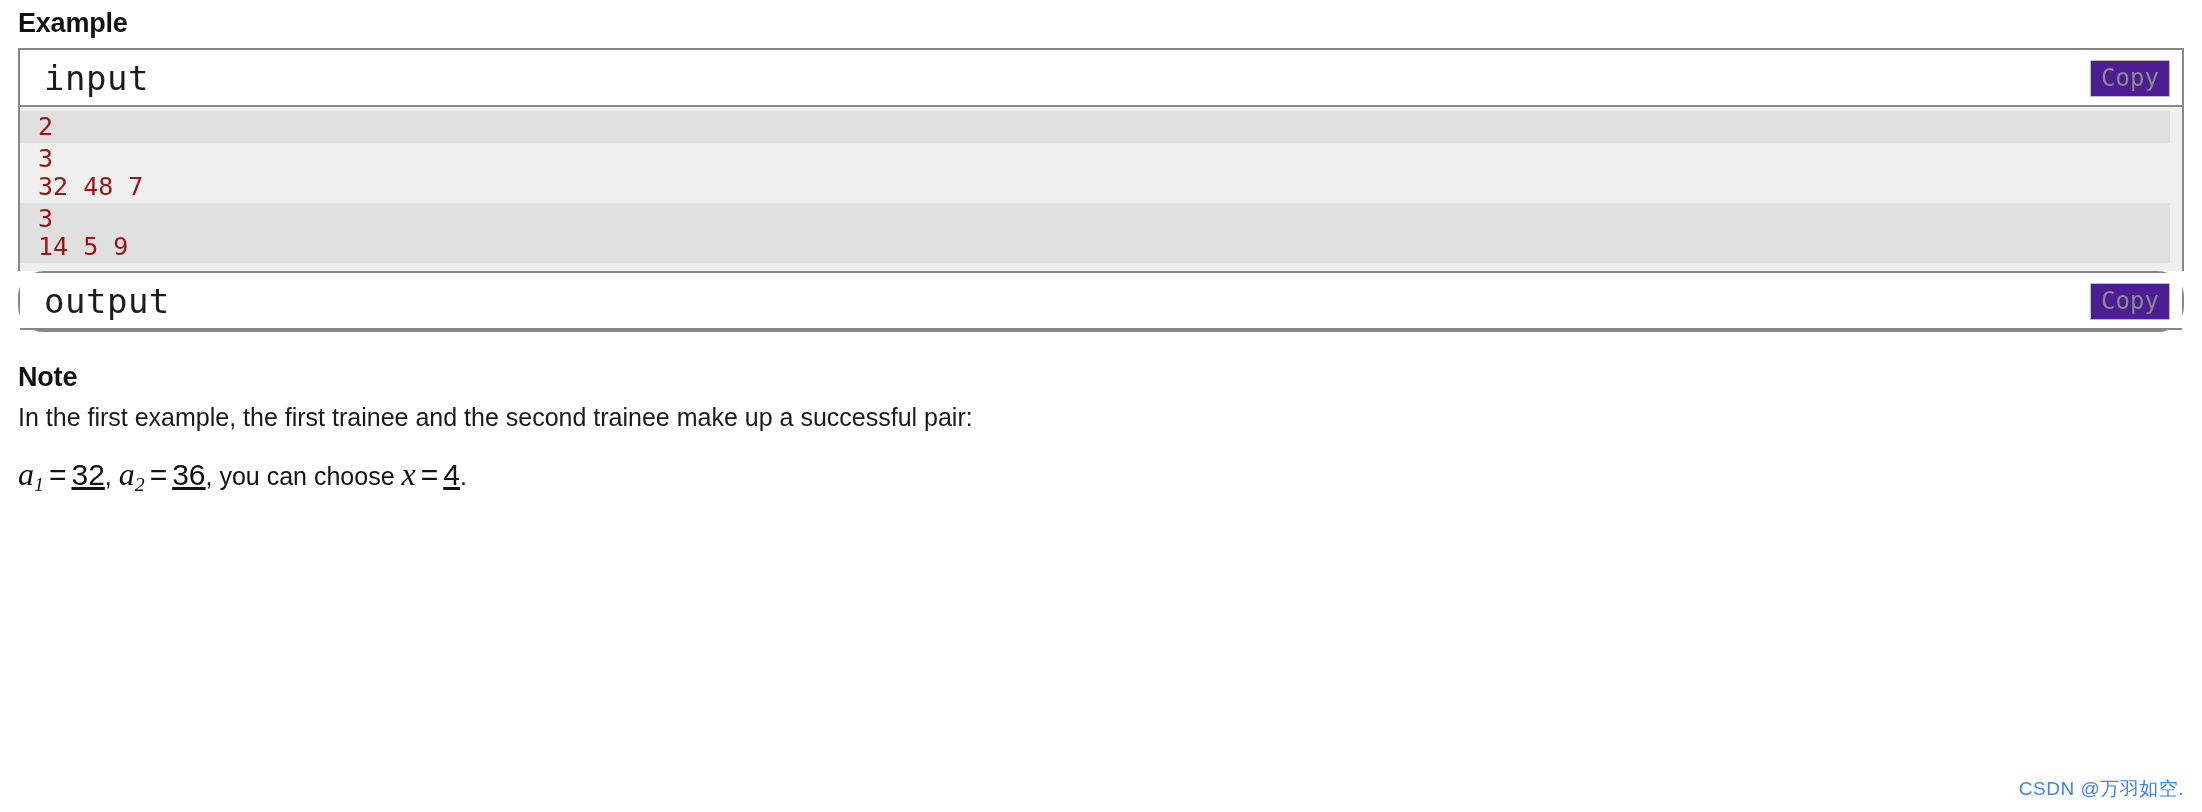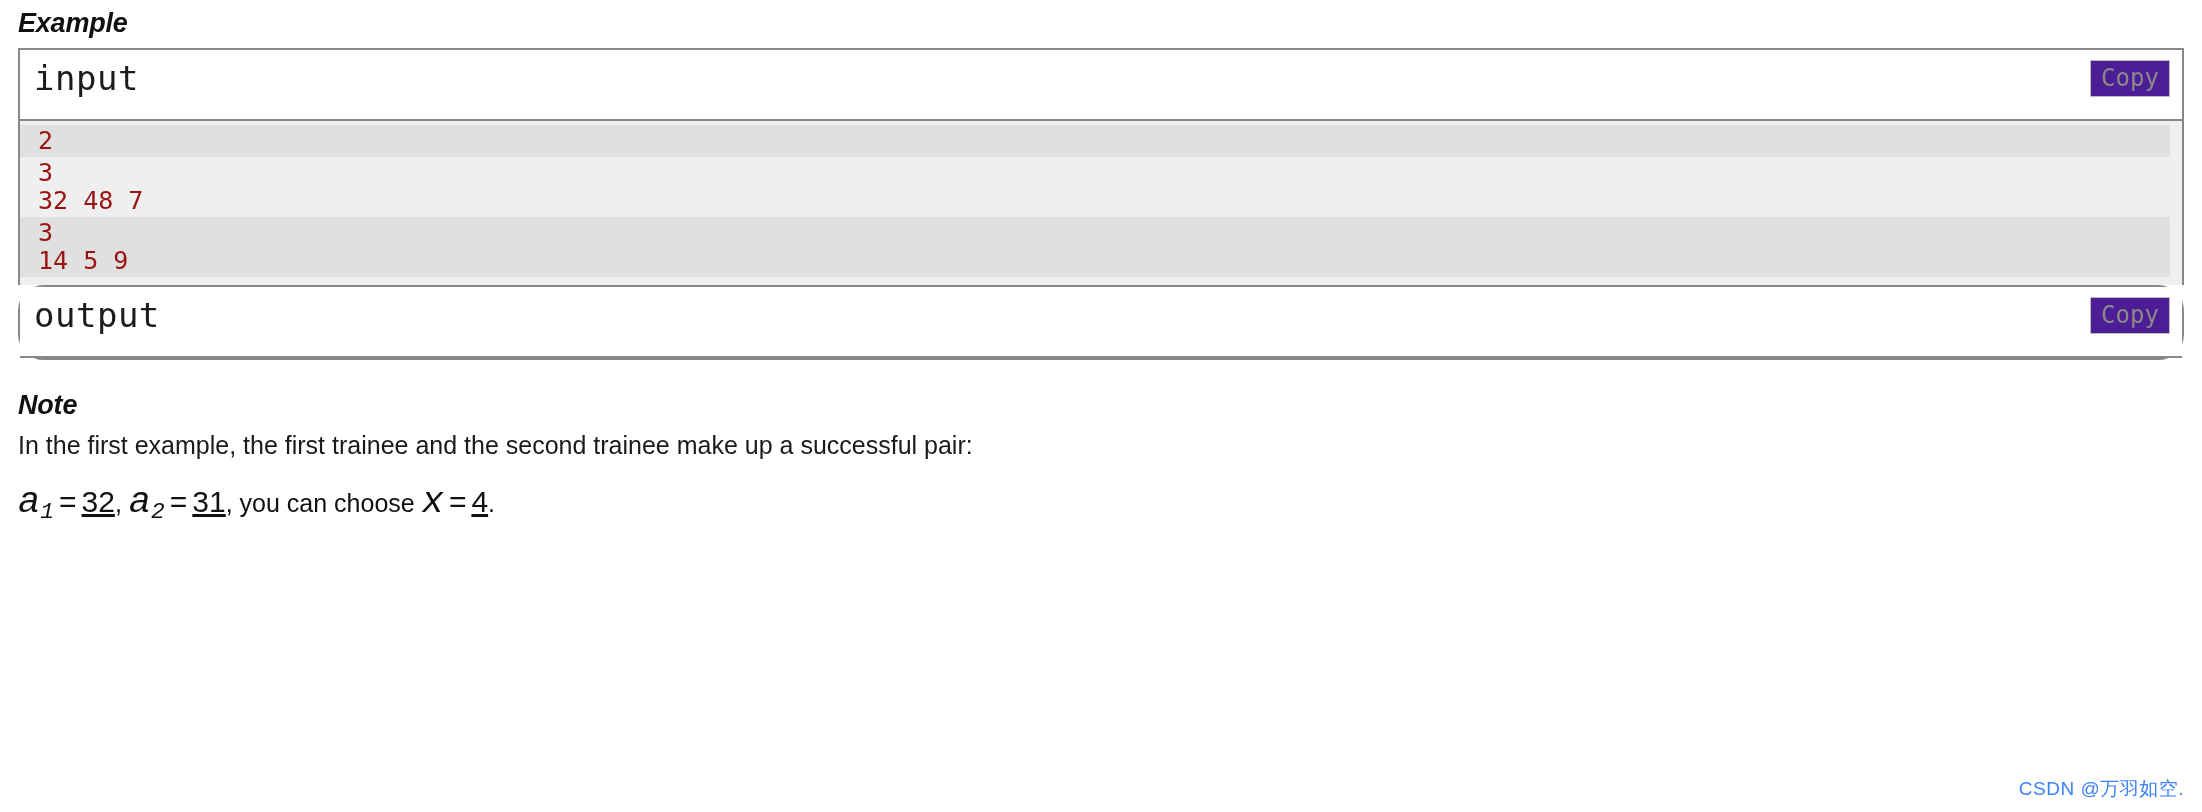--- a/index.html
+++ b/index.html
@@ -25,45 +25,44 @@
   
   .section-title {
     font-family: "Liberation Sans", sans-serif;
     font-weight: bold;
     font-size: 27px;
     line-height: 30px;
     color: #111111;
     letter-spacing: -0.2px;
     margin: 0;
     padding: 8px 0 8px 0;
-    font-style: italic;
   }
 
   
   .sample-tests {
     margin-top: 2px;
   }
   .sample-box {
     border: 2px solid #888888;
     border-bottom: none;
     background: #ffffff;
     box-sizing: border-box;
   }
   .sample-box.last {
     border-bottom: 2px solid #888888;
     border-radius: 26px;
   }
 
   .io-header {
     position: relative;
-    height: 71px;
+    height: 57px;
     background: #ffffff;
     border-bottom: 2px solid #888888;
     box-sizing: border-box;
-    padding-left: 14px;
+    padding-left: 24px;
   }
   .io-title {
     font-family: "DejaVu Sans Mono", "Liberation Mono", monospace;
     font-size: 34px;
     line-height: 57px;
     color: #1c1c1c;
     letter-spacing: 0.5px;
     display: inline-block;
   }
   .copy-btn {
@@ -120,23 +119,23 @@
   }
   .math-para {
     margin: 0;
     padding: 26px 0 0 0;
     font-family: "Liberation Sans", sans-serif;
     font-size: 25px;
     line-height: 32px;
     color: #111111;
   }
   .mi {
-    font-family: Liberation Mono, monospace;
+    font-family: Liberation Serif, serif;
     font-style: italic;
-    font-size: 37px;
+    font-size: 32px;
   }
   .mi sub {
     font-size: 0.62em;
     font-style: italic;
     vertical-align: -0.28em;
   }
   .mn {
     font-family: "Liberation Sans", sans-serif;
     font-size: 30px;
     text-decoration: underline;
@@ -200,19 +199,19 @@
     </div>
 
   </div>
 
   <h2 class="section-title" style="padding-top:30px;">Note</h2>
 
   <p class="note-para">In the first example, the first trainee and the second trainee make up a successful pair:</p>
 
   <p class="math-para">
     <span class="mi"><span>a</span><sub>1</sub></span><span class="mo">=</span><span class="mn">32</span><span class="mtext">,</span>
-    <span class="mi"><span>a</span><sub>2</sub></span><span class="mo">=</span><span class="mn">31</span><span class="mtext">, you can choose</span>
+    <span class="mi"><span>a</span><sub>2</sub></span><span class="mo">=</span><span class="mn">36</span><span class="mtext">, you can choose</span>
     <span class="mi">x</span><span class="mo">=</span><span class="mn">4</span><span class="mtext">.</span>
   </p>
 
 </div>
 
 <div class="watermark">CSDN @万羽如空.</div>
 
 </body></html>

